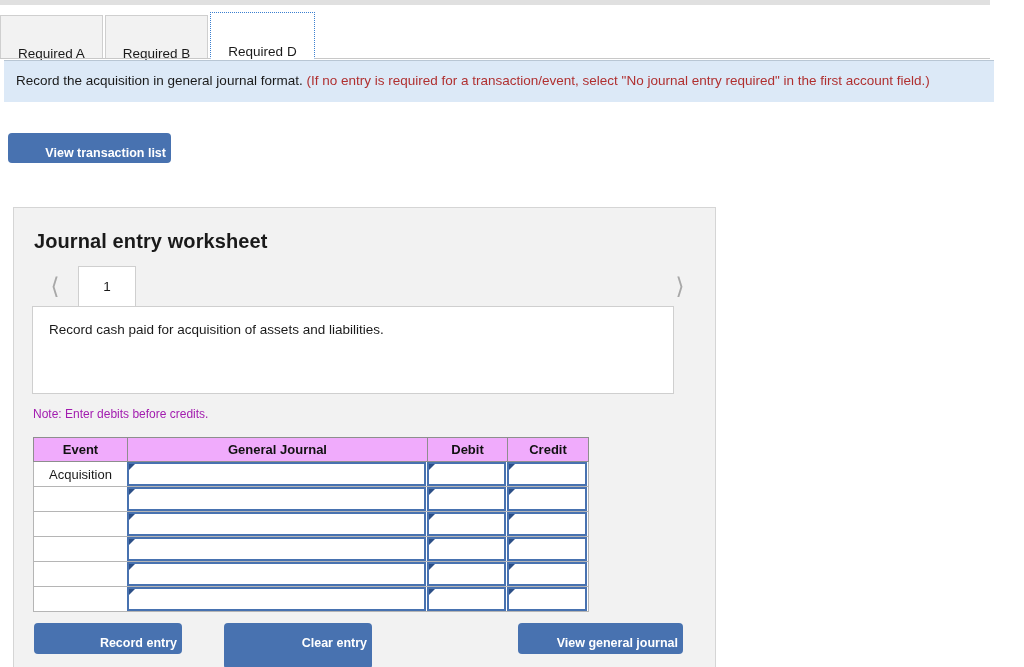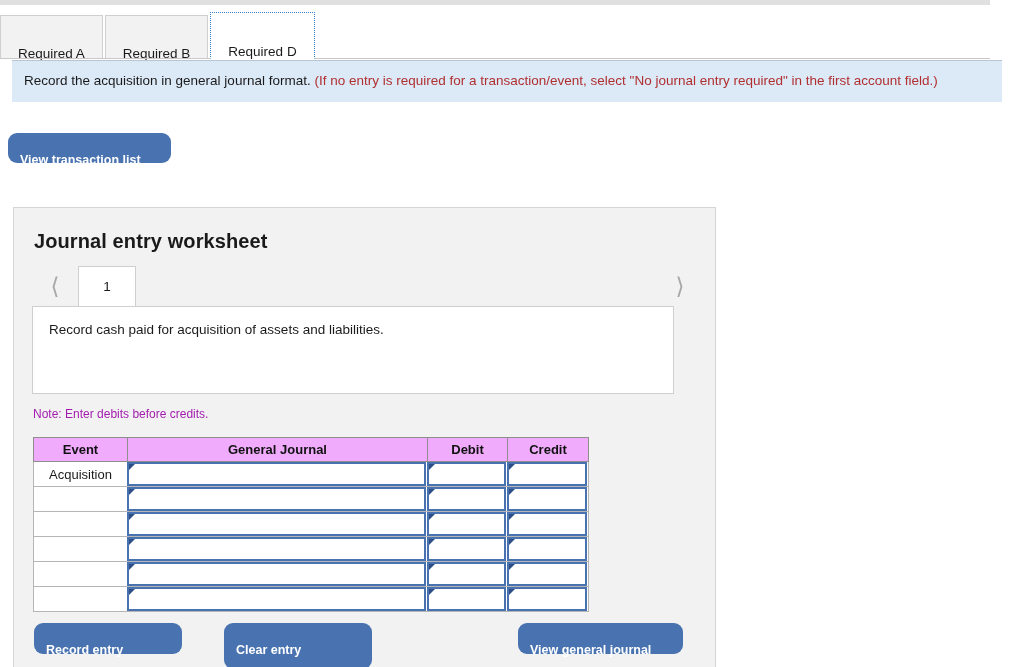--- a/index.html
+++ b/index.html
@@ -69,49 +69,49 @@
     border: 1px dotted #3a7fd0;
     border-bottom: 1px solid #ffffff;
     z-index: 3;
     height: 47px;
     line-height: 46px;
   }
 
   
   .instruction-bar {
     position: absolute;
-    left: 12px;
+    left: 4px;
     top: 60px;
     width: 990px;
     box-sizing: border-box;
     background: #dce9f7;
     border-top: 1px solid #b8c6d4;
     padding: 10px 12px 12px 12px;
     font-size: 13.5px;
     line-height: 19px;
     color: #1a1a1a;
   }
   .instruction-red {
     color: #b03030;
   }
 
   
   .btn {
     display: inline-block;
     background: #4872b0;
     color: #ffffff;
     border: none;
-    border-radius: 9px;
+    border-radius: 4px;
     font-family: "Liberation Sans", sans-serif;
     font-weight: bold;
     font-size: 12.5px;
-    text-align: left;
+    text-align: right;
     cursor: pointer;
     box-sizing: border-box;
-    padding: 12px;
+    padding: 5px;
   }
   .btn-view-transaction {
     position: absolute;
     left: 8px;
     top: 133px;
     width: 163px;
     height: 30px;
     line-height: 30px;
   }
 

